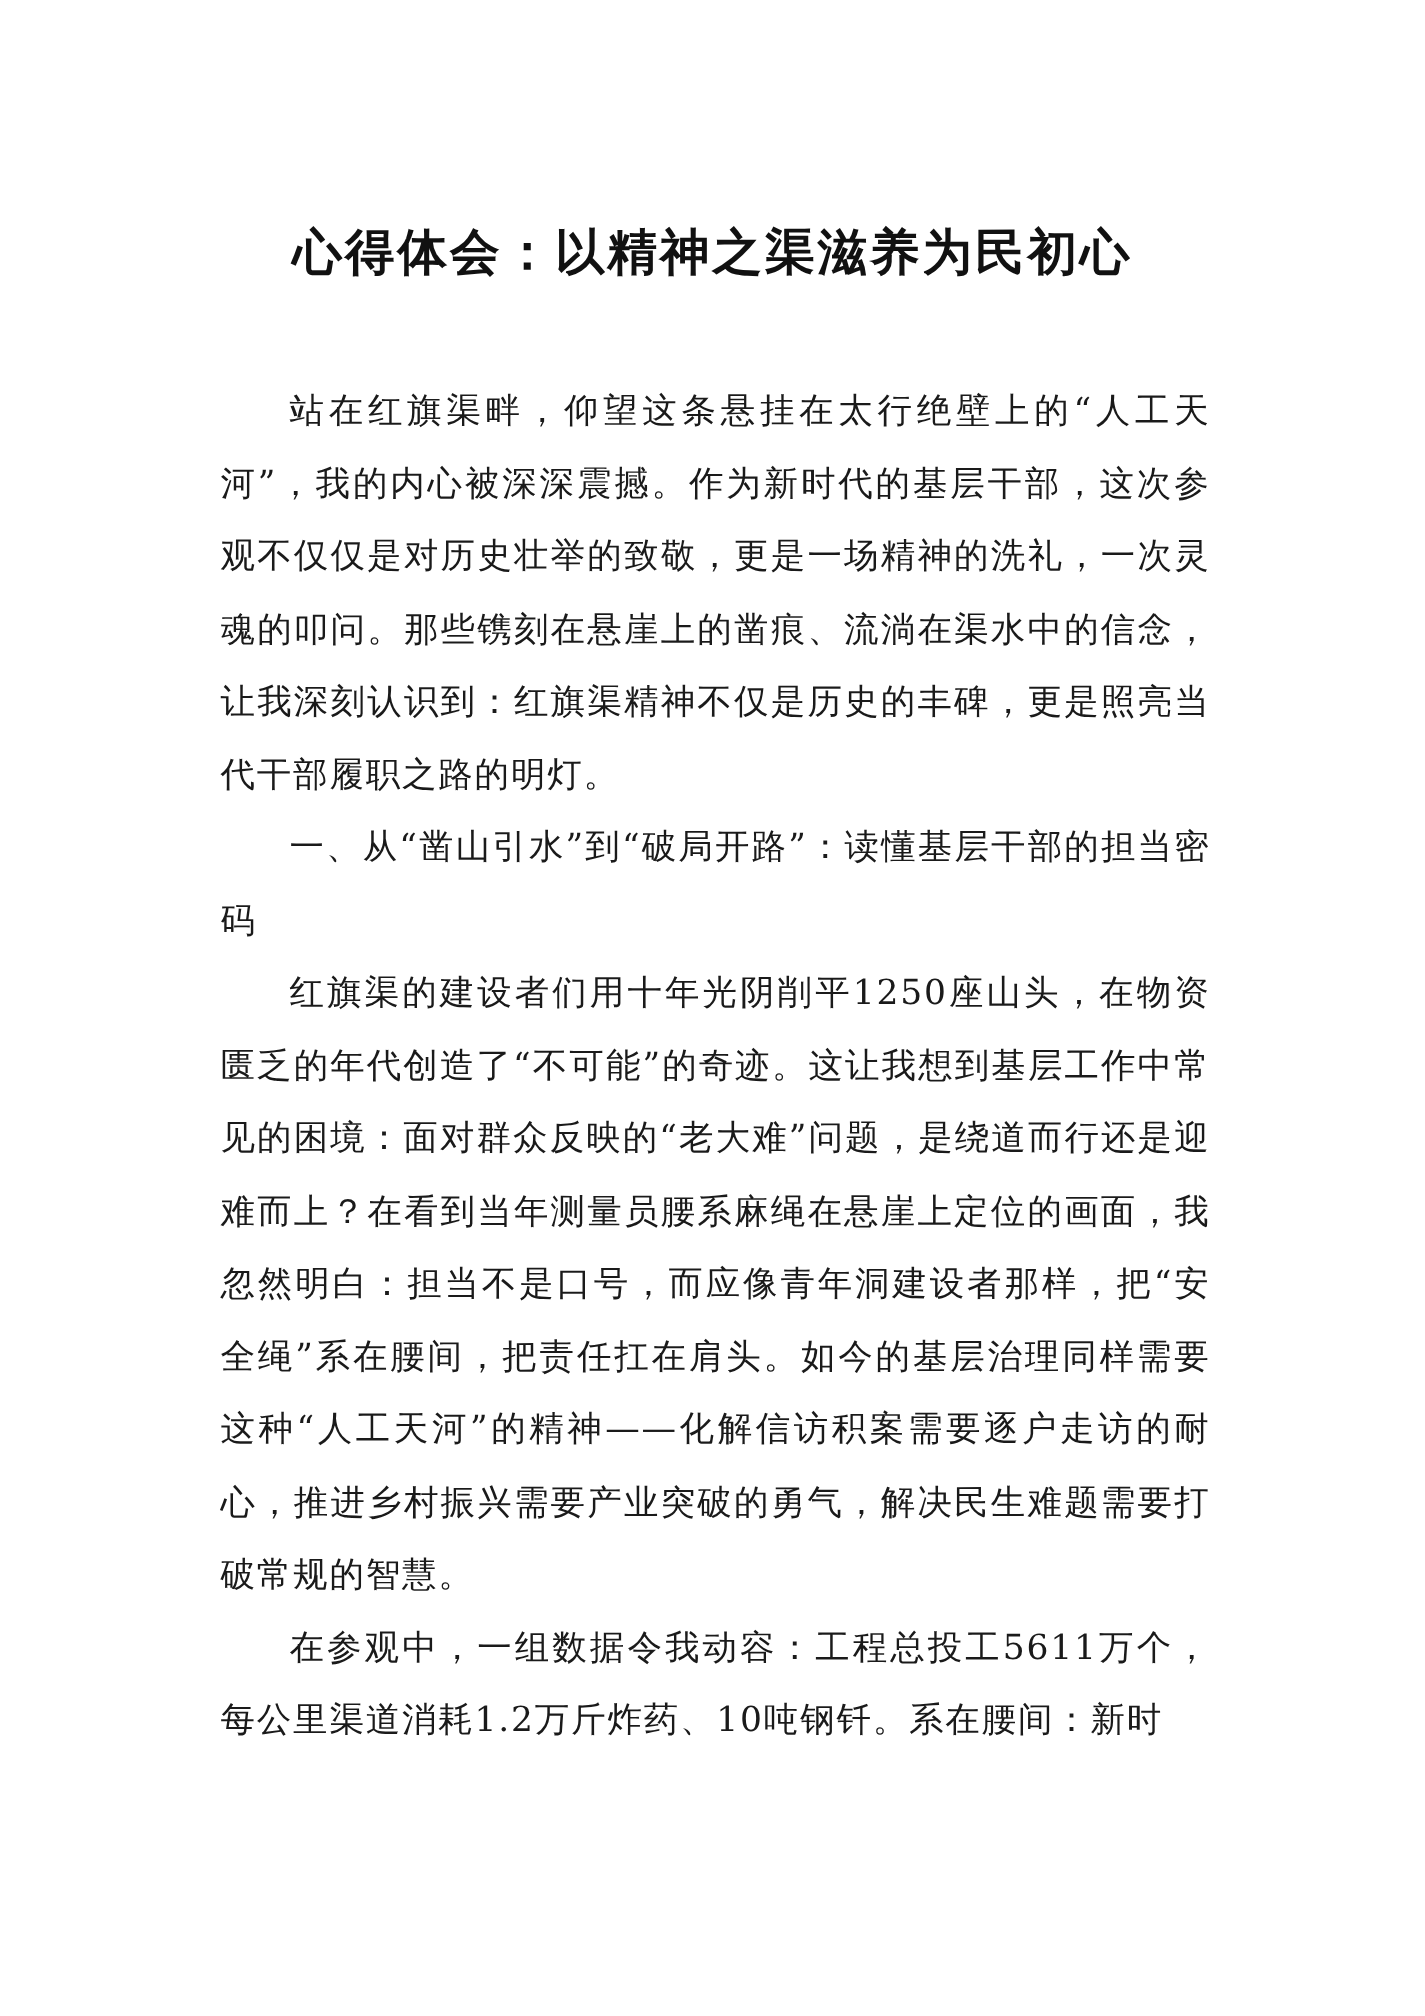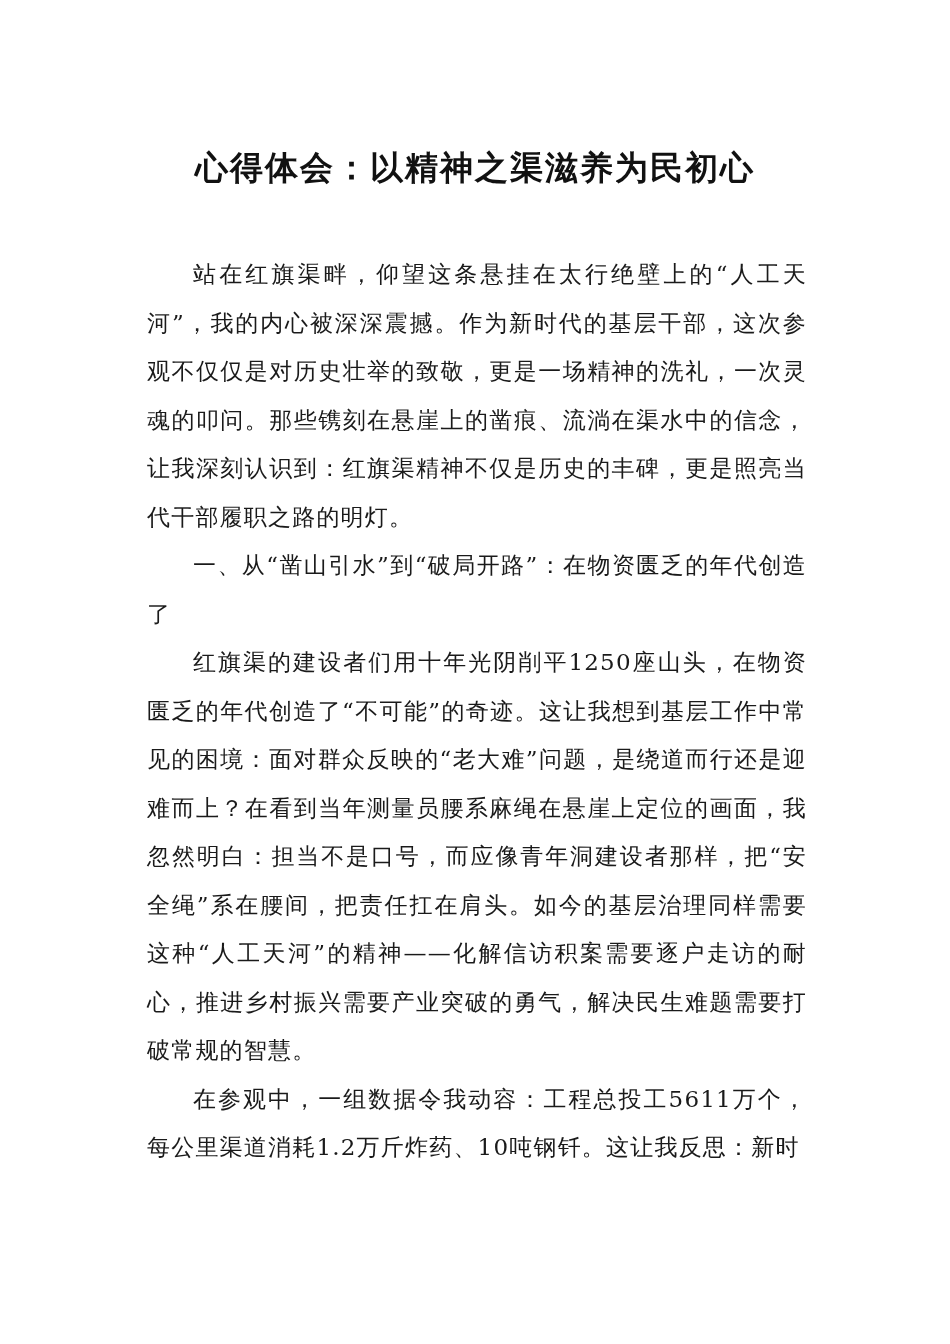--- a/index.html
+++ b/index.html
@@ -19,17 +19,17 @@
     }
     .body p { margin: 0; text-indent: 2em; }
   </style>
 </head>
 <body>
 
 <div class="page">
   <div class="title">心得体会：以精神之渠滋养为民初心</div>
   <div class="body">
     <p>站在红旗渠畔，仰望这条悬挂在太行绝壁上的“人工天河”，我的内心被深深震撼。作为新时代的基层干部，这次参观不仅仅是对历史壮举的致敬，更是一场精神的洗礼，一次灵魂的叩问。那些镌刻在悬崖上的凿痕、流淌在渠水中的信念，让我深刻认识到：红旗渠精神不仅是历史的丰碑，更是照亮当代干部履职之路的明灯。</p>
-    <p>一、从“凿山引水”到“破局开路”：在物资匮乏的年代创造了</p>
+    <p>一、从“凿山引水”到“破局开路”：读懂基层干部的担当密码</p>
     <p>红旗渠的建设者们用十年光阴削平1250座山头，在物资匮乏的年代创造了“不可能”的奇迹。这让我想到基层工作中常见的困境：面对群众反映的“老大难”问题，是绕道而行还是迎难而上？在看到当年测量员腰系麻绳在悬崖上定位的画面，我忽然明白：担当不是口号，而应像青年洞建设者那样，把“安全绳”系在腰间，把责任扛在肩头。如今的基层治理同样需要这种“人工天河”的精神——化解信访积案需要逐户走访的耐心，推进乡村振兴需要产业突破的勇气，解决民生难题需要打破常规的智慧。</p>
-    <p>在参观中，一组数据令我动容：工程总投工5611万个，每公里渠道消耗1.2万斤炸药、10吨钢钎。这让我反思：新时</p>
+    <p>在参观中，一组数据令我动容：工程总投工5611万个，每公里渠道消耗1.2万斤炸药、10吨钢钎。系在腰间：新时</p>
   </div>
 </div>
 
 </body></html>

